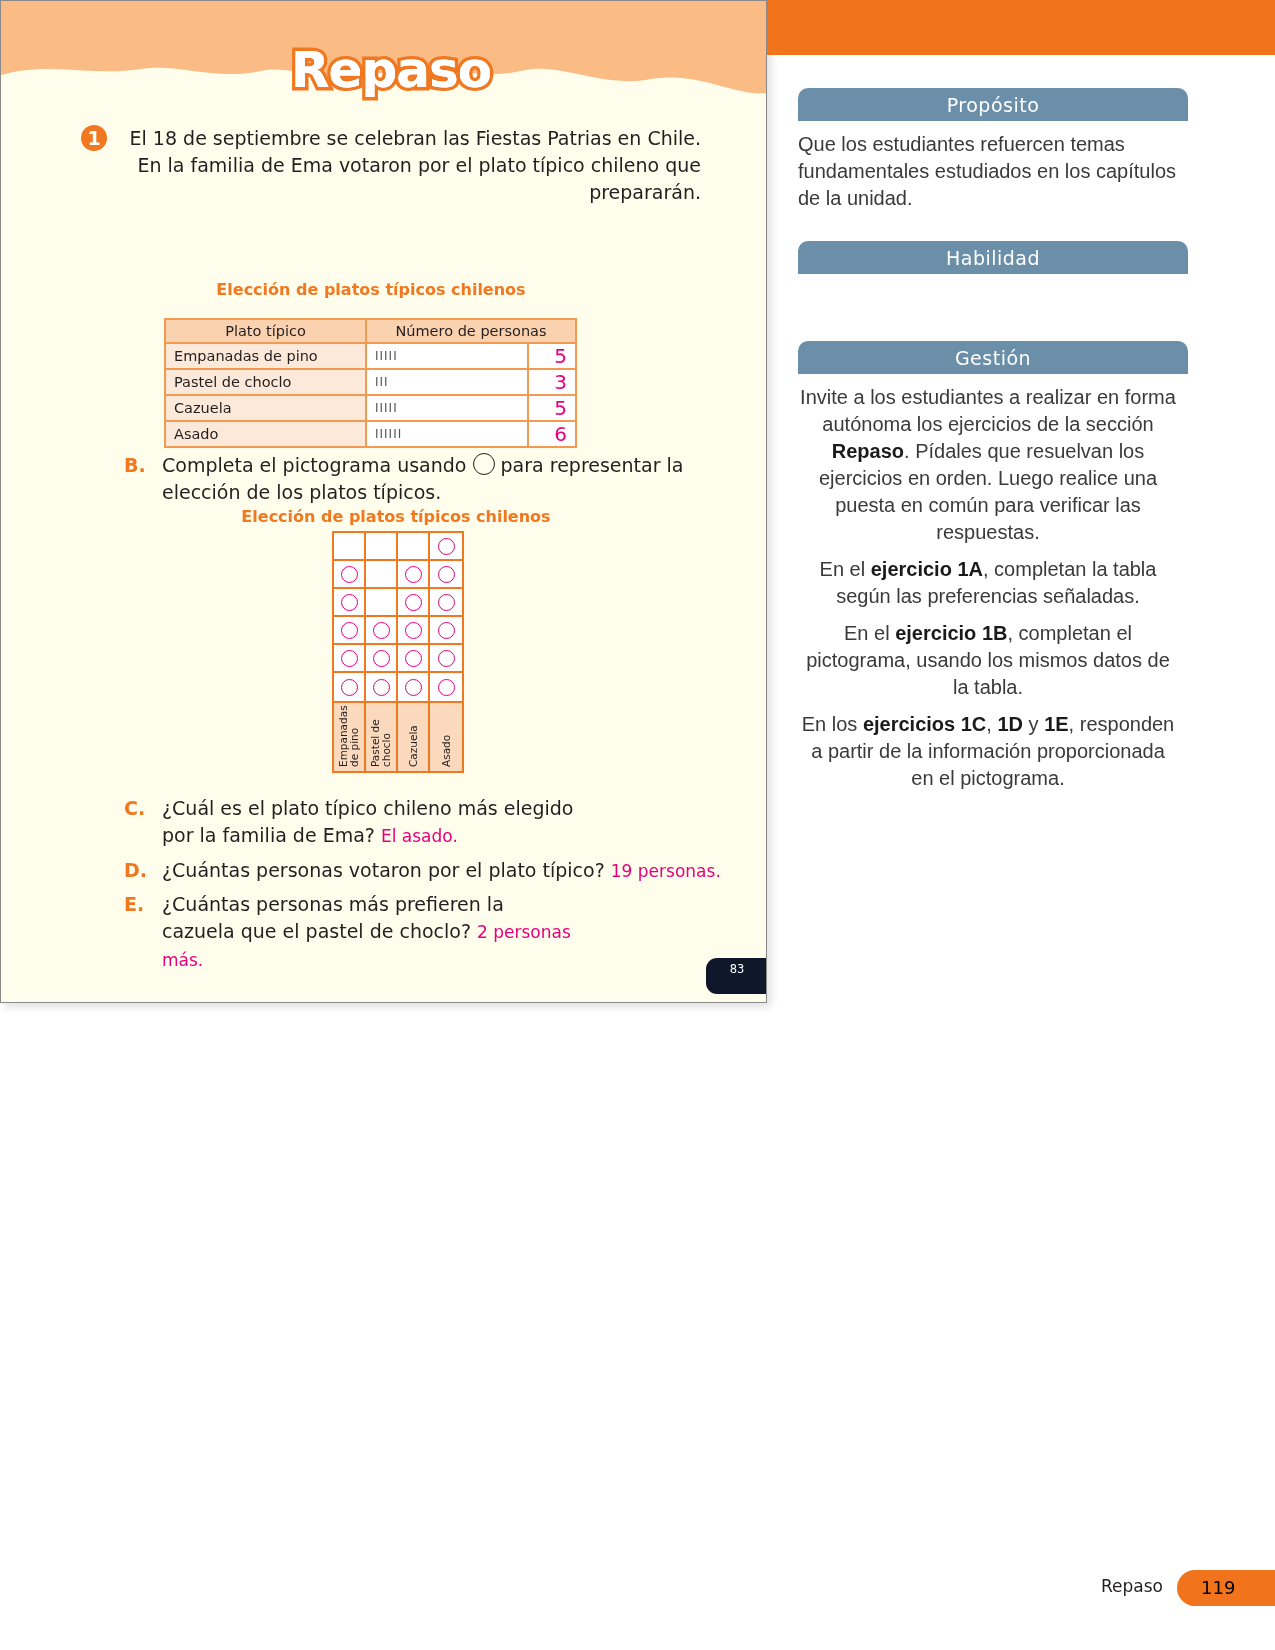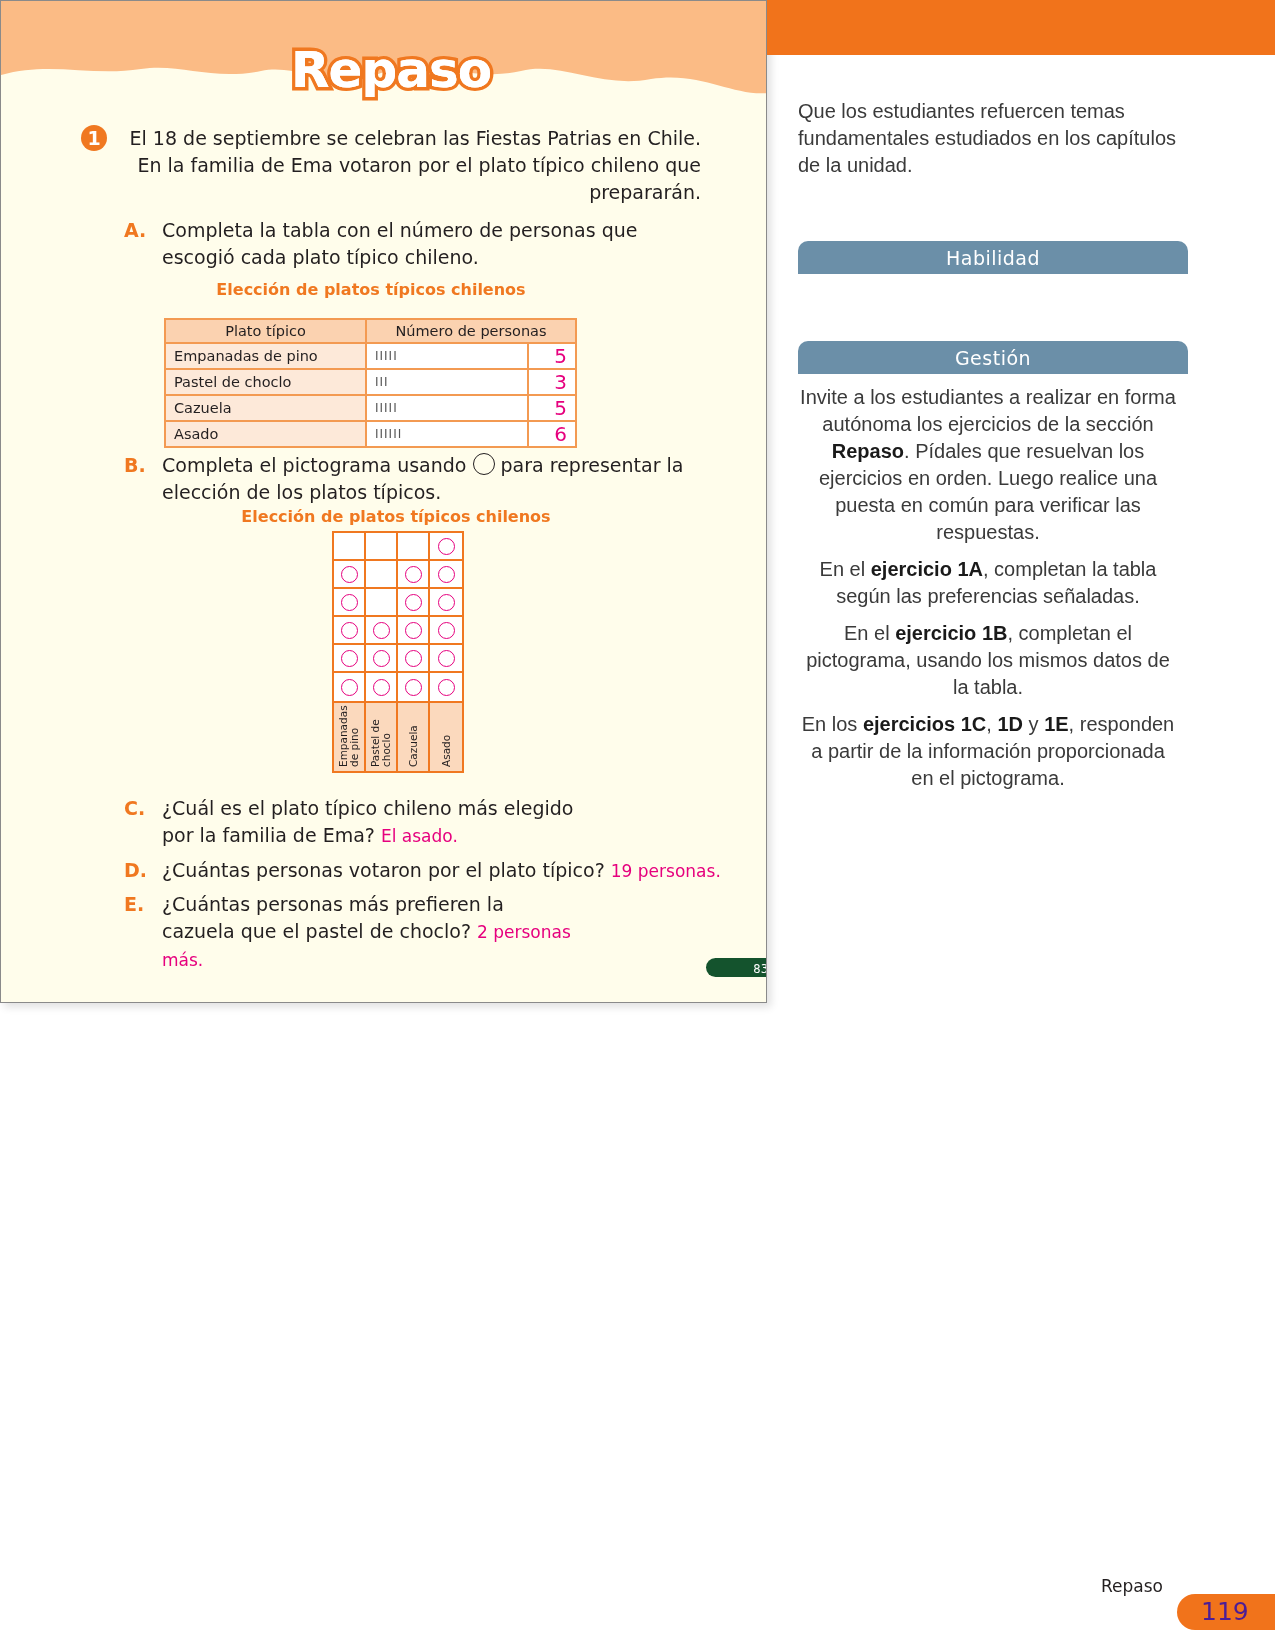--- a/index.html
+++ b/index.html
@@ -40,55 +40,52 @@
   .pcell { border-right:2px solid #f07820; border-bottom:2px solid #f07820; box-sizing:border-box;
       display:flex; align-items:center; justify-content:center; }
   .pcell:nth-child(4n) { border-right:none; }
   .circle { width:17px; height:17px; border:1.6px solid #e6007e; border-radius:50%; box-sizing:border-box; }
   .picto-labels { display:grid; grid-template-columns:repeat(4, 32px); height:68px; background:#fbd9bd; }
   .plabel { border-right:2px solid #f07820; box-sizing:border-box; position:relative; }
   .plabel:last-child { border-right:none; }
   .plabel span { position:absolute; left:50%; bottom:4px; transform-origin:left bottom;
       transform:rotate(-90deg) translate(0, 50%); white-space:pre; font-size:10.5px; line-height:11px; color:#231f20; }
 
-  .page-num-83 { position:absolute; left:705px; top:957px; width:62px; height:19px; background:#14532d;
-      border-radius:11px 0 0 11px; color:#fff; font-size:11.5px; text-align:right; line-height:22px; }
+  .page-num-83 { position:absolute; left:705px; top:957px; width:62px; height:36px; background:#0f172a;
+      border-radius:11px 0 0 11px; color:#fff; font-size:11.5px; text-align:center; line-height:22px; }
 
   
   .top-band { position:absolute; left:767px; top:0; width:508px; height:55px; background:#f1731b; }
   .side { position:absolute; left:798px; width:390px; }
   .side-head { height:33px; background:#6b8fa8; color:#fff; border-radius:10px 10px 0 0;
       text-align:center; font-size:19px; line-height:34px; letter-spacing:0.5px; }
   .side-text { font-family:"Liberation Sans", sans-serif; font-size:20px; line-height:27px; color:#3a3a3a;
       margin-top:10px; }
   .side-text p { margin:0 0 10px 0; }
   .side-text b { color:#1a1a1a; }
 
   .footer-label { position:absolute; left:1101px; top:1576px; font-size:17px; color:#231f20; }
   .footer-num { position:absolute; left:1177px; top:1570px; width:98px; height:36px; background:#f1731b;
-      border-radius:18px 0 0 18px; color:#4c1d95; font-size:25px; line-height:36px; padding-left:24px; box-sizing:border-box;margin-top:24px; }
+      border-radius:18px 0 0 18px; color:#000000; font-size:18px; line-height:36px; padding-left:24px; box-sizing:border-box; }
 </style>
 </head>
 <body>
 
 <div class="student-page">
   <svg class="wave" viewBox="0 0 767 130" preserveAspectRatio="none">
     <path d="M0,0 H767 V92 C730,95 700,70 650,78 C600,88 560,60 520,70 C470,82 430,55 380,72 C330,92 300,62 260,70 C210,80 180,62 140,68 C90,76 50,60 0,74 Z" fill="#fbbb85"></path>
   </svg>
   <div class="title-badge">
     <span>Repaso</span>
     <span class="fill">Repaso</span>
   </div>
 
   <div class="q-num">1</div>
   <div class="stem" style="width:580px;">El 18 de septiembre se celebran las Fiestas Patrias en Chile. En la familia de Ema votaron por el plato típico chileno que prepararán.</div>
 
-  <div class="item" style="top:216px; width:600px;">
-    <span class="letter">A.</span><span class="body" style="width:540px;">Completa la tabla con el número de personas que escogió cada plato típico chileno.</span>
-  </div>
 
   <div class="tbl-title">Elección de platos típicos chilenos</div>
   <table class="tally">
     <thead>
       <tr>
         <th>Plato típico</th>
         <th colspan="2">Número de personas</th>
       </tr>
     </thead>
     <tbody>
@@ -216,20 +213,21 @@
   <div class="item" style="top:890px; width:620px;">
     <span class="letter">E.</span><span class="body" style="width:420px;"><span>¿Cuántas personas más prefieren la cazuela que el pastel de choclo?</span> <span class="answer">2 personas más.</span></span>
   </div>
 
   <div class="page-num-83">83</div>
 </div>
 
 <div class="top-band"></div>
 
 <div class="side" style="top:88px;">
+  <div class="side-head">Propósito</div>
   <div class="side-text">
       <p>Que los estudiantes refuercen temas fundamentales estudiados en los capítulos de la unidad.</p>
     </div>
 </div>
 
 <div class="side" style="top:241px;">
   <div class="side-head">Habilidad</div>
 </div>
 
 <div class="side" style="top:341px;">

